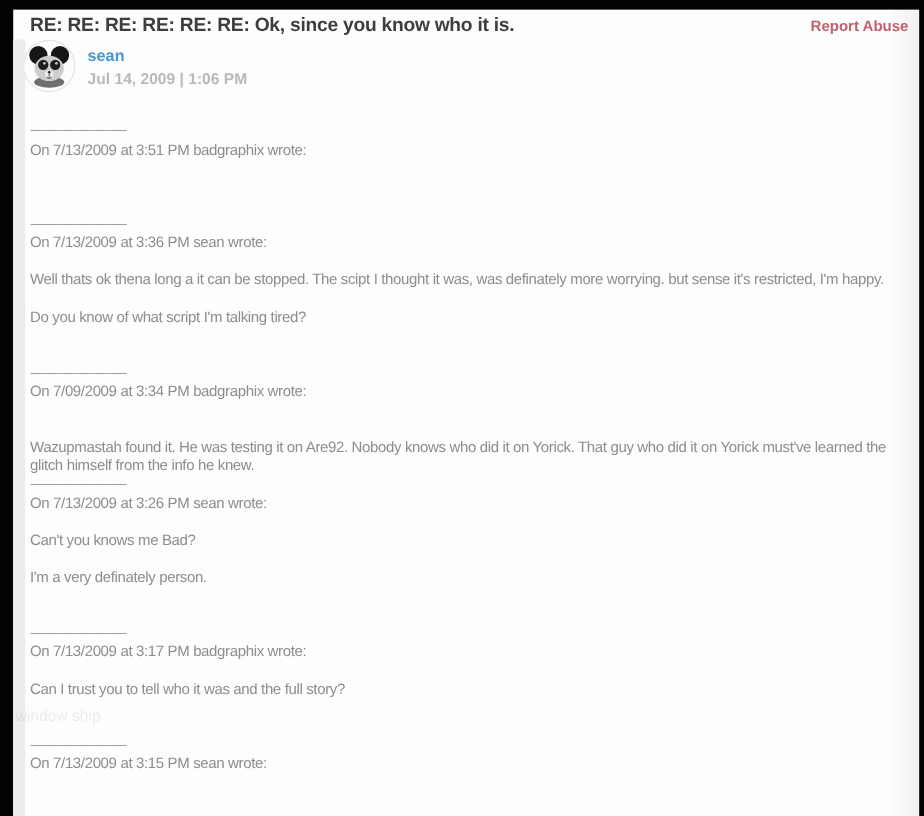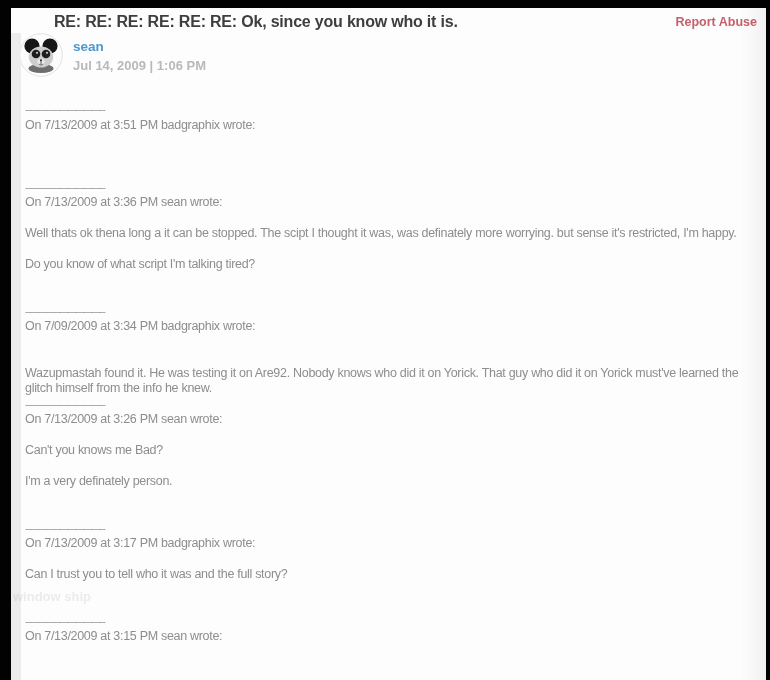--- a/index.html
+++ b/index.html
@@ -14,21 +14,21 @@
   .frame-top   { position:absolute; top:0; left:0; width:770px; height:8px;  background:#020202; }
   .frame-left  { position:absolute; top:0; left:0; width:11px;  height:680px; background:#020202; }
   .frame-right { position:absolute; top:0; right:0; width:4px;  height:680px; background:#020202; }
   .gray-col    { position:absolute; left:11px; top:33px; width:10px; height:647px; background:#ececec; }
   .edge-shade  { position:absolute; right:4px; top:0; width:26px; height:680px; pointer-events:none;
                  background:linear-gradient(to right, rgba(0,0,0,0), rgba(0,0,0,0.05)); }
 
   
   .titlebar {
     position:absolute; left:25px; right:13px; top:8px; height:28px;
-    display:flex; justify-content:space-between; align-items:center;margin-left:29px;
+    display:flex; justify-content:space-between; align-items:center;
   }
   .title {
     font-size:16px; font-weight:700; color:#3e3e3e; letter-spacing:-0.2px; white-space:nowrap;
   }
   .report {
     font-size:12.5px; font-weight:600; color:var(--report_abuse, #c5606b);
     cursor:pointer; text-decoration:none; white-space:nowrap;
   }
 
   
@@ -53,21 +53,21 @@
   }
   .line { min-height:15.5px; }
   .line.separator {
     font-size:11px; letter-spacing:-1px; color:#9c9c9c; white-space:nowrap;
   }
   .line.blank { }
 
   
   .watermark {
     position:absolute; left:13px; top:589px;
-    font-size:13px; font-weight:700; color:#7a7a7a; opacity:0.13;
+    font-size:13px; font-weight:400; color:#7a7a7a; opacity:0.13;
     pointer-events:none; white-space:nowrap;
   }
 </style>
 </head>
 <body>
 
 <div class="stage">
 
   <div class="frame-top"></div>
   <div class="frame-left"></div>

